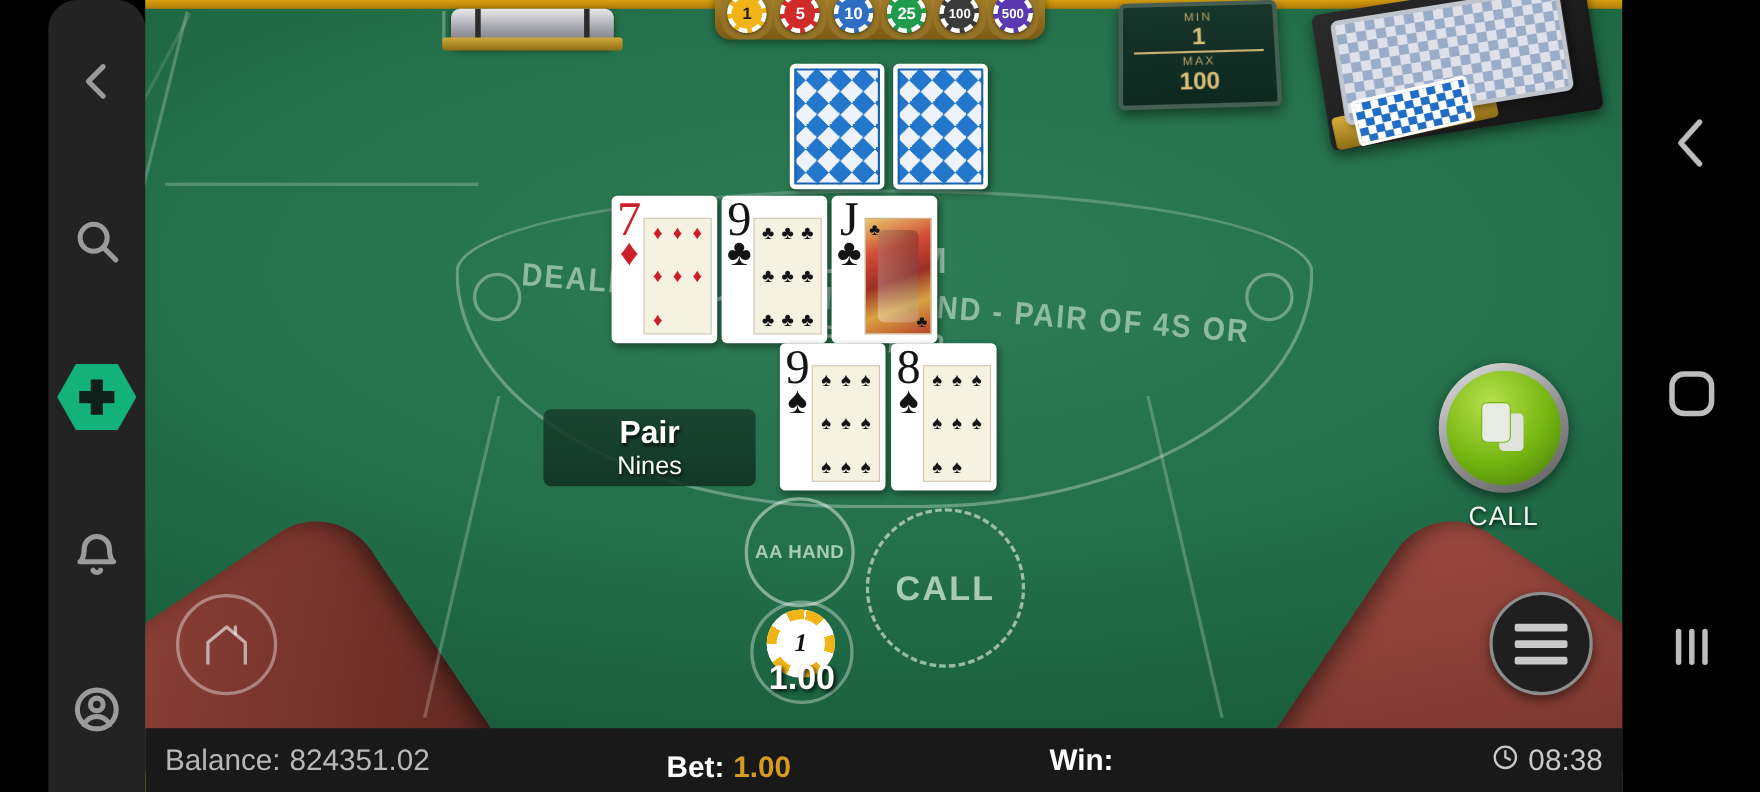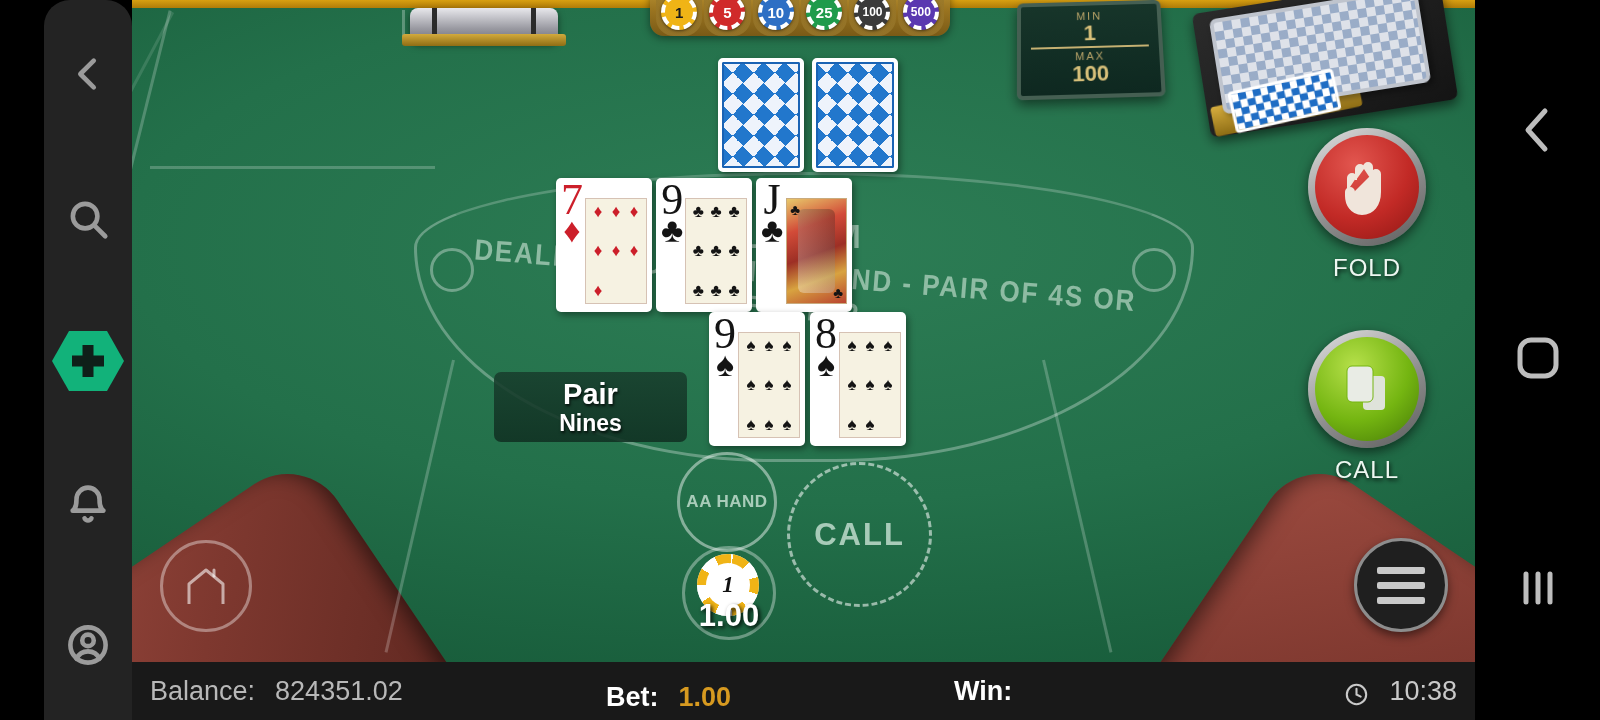--- a/index.html
+++ b/index.html
@@ -141,21 +141,21 @@
     border-radius:6px; }
   .mini-suit { position:absolute; font-size:15px; color:#141414; }
 
   
   #hand-badge { position:absolute; left:362px; top:372px; width:193px; height:70px;
     background:linear-gradient(180deg,rgba(24,62,45,.88),rgba(16,48,34,.88));
     border-radius:7px; display:flex; flex-direction:column; align-items:center;
     justify-content:center; }
   #hand-badge .hb-main { color:#fff; font-size:29px; font-weight:700;
     text-shadow:1px 2px 3px rgba(0,0,0,.8); line-height:1; }
-  #hand-badge .hb-sub { color:#fff; font-size:23px; font-weight:700;
+  #hand-badge .hb-sub { color:#fff; font-size:23px; font-weight:400;
     text-shadow:1px 2px 3px rgba(0,0,0,.8); margin-top:3px; line-height:1; }
 
   
   .spot { position:absolute; border-radius:50%; display:flex; align-items:center;
     justify-content:center; color:rgba(220,240,228,.72); font-weight:700; }
   #spot-aa { left:545px; top:452px; width:100px; height:100px;
     border:3px solid rgba(255,255,255,.45); font-size:17px; letter-spacing:.5px; }
   #spot-call { left:655px; top:462px; width:145px; height:145px;
     border:3px dashed rgba(255,255,255,.55); font-size:31px; letter-spacing:2px; }
   #spot-ante { left:550px; top:546px; width:94px; height:94px;
@@ -193,21 +193,21 @@
     box-shadow:0 4px 10px rgba(0,0,0,.5); }
   #btn-menu i { display:block; width:48px; height:7px; background:#c9c9c9; border-radius:2px; }
 
   #btn-home { position:absolute; left:28px; top:540px; width:92px; height:92px;
     border-radius:50%; border:3px solid rgba(255,255,255,.38);
     display:flex; align-items:center; justify-content:center; }
 
   
   #status-bar { position:absolute; left:0; bottom:0; width:1343px; height:58px;
     background:#191919; display:flex; align-items:center; color:#cfcfcf; font-size:27px; }
-  #status-bar .sb-cell { position:absolute; display:flex; align-items:flex-end; gap:20px; }
+  #status-bar .sb-cell { position:absolute; display:flex; align-items:flex-start; gap:8px; }
   #sb-balance { left:18px; color:#b8b8b8; }
   #sb-bet { left:474px; color:#ffffff; font-weight:700;margin-top:12px; }
   #sb-bet .sb-val { color:#d79a20; font-weight:700; }
   #sb-win { left:822px; color:#ffffff; font-weight:700; }
   #sb-time { right:18px; color:#c9c9c9; }
   .clock-icon { width:25px; height:25px; }
   .clock-icon circle, .clock-icon polyline { stroke:#c9c9c9; stroke-width:2; fill:none;
     stroke-linecap:round; }
 
   
@@ -411,30 +411,20 @@
     <div class="spot" id="spot-call">
       <span>CALL</span>
     </div>
     <div class="spot" id="spot-ante"></div>
     <div id="ante-chip">
       <div id="ante-chip-in"></div>
       <div id="ante-chip-core">1</div>
     </div>
     <div id="ante-amount">1.00</div>
 
-    <div class="action" id="btn-fold">
-      <div class="action-ring"></div>
-      <div class="action-face">
-        <svg width="58" height="62" viewBox="0 0 58 62">
-          <path d="M10 34 V22a4 4 0 0 1 8 0 M18 24 V13a4 4 0 0 1 8 0 M26 13 V11a4 4 0 0 1 8 0 v14
-                   M34 18a4 4 0 0 1 8 0 v18 c0 13-7 22-18 22 C13 58 8 48 8 40 v-4 a4 4 0 0 1 8 0" fill="#f0e5db" stroke="#f0e5db" stroke-width="2" stroke-linejoin="round"></path>
-        </svg>
-      </div>
-      <div class="action-label">FOLD</div>
-    </div>
 
     <div class="action" id="btn-call">
       <div class="action-ring"></div>
       <div class="action-face">
         <svg width="60" height="58" viewBox="0 0 60 58">
           <rect x="26" y="16" width="22" height="34" rx="4" fill="#dfe3da"></rect>
           <rect x="10" y="6" width="26" height="36" rx="5" fill="#e9ece5" stroke="#74b511" stroke-width="1"></rect>
         </svg>
       </div>
       <div class="action-label">CALL</div>
@@ -464,21 +454,21 @@
       </div>
       <div class="sb-cell" id="sb-win">
         <span>Win:</span>
         <span class="sb-val"></span>
       </div>
       <div class="sb-cell" id="sb-time">
         <svg class="clock-icon" viewBox="0 0 24 24">
           <circle cx="12" cy="12" r="9.3"></circle>
             <polyline points="12,6.5 12,12 16,14"></polyline>
           </svg>
-        <span>10:38</span>
+        <span>08:38</span>
       </div>
     </div>
   </div>
 
   <div id="nav-bar">
     <div class="nav-slot" style="height:260px">
       <svg width="42" height="52" viewBox="0 0 42 52">
         <polyline class="nav-glyph" points="28,7 11,26 28,45"></polyline>
         </svg>
     </div>

